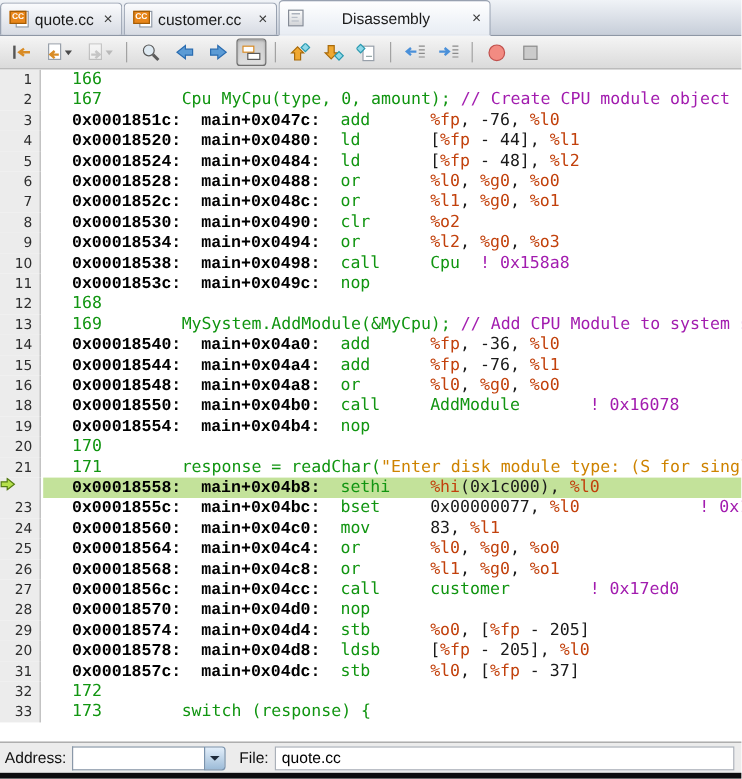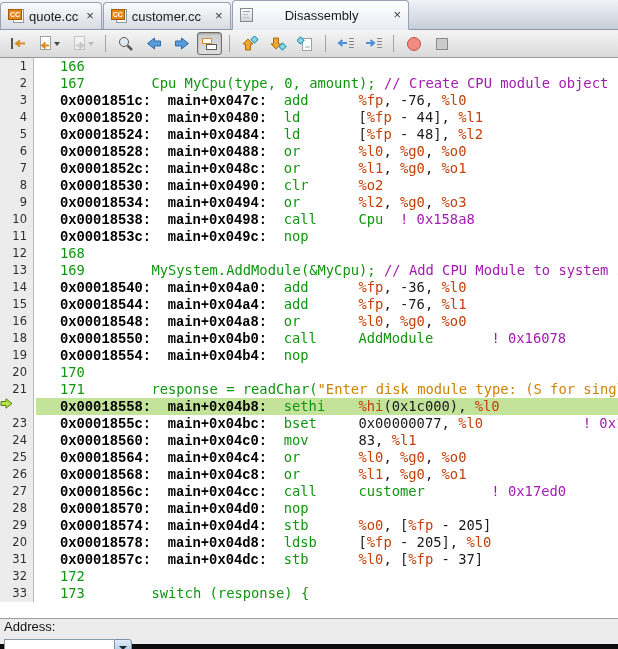--- a/index.html
+++ b/index.html
@@ -51,21 +51,21 @@
   .row.cur .code { background:#c3e29a; }
   .ln,.src,.mn { color:#119511; }
   .str { color:#ce8300; }
   .cm  { color:#a21caf;text-align:center; }
   .ad,.lo { font-weight:bold; color:#000;font-family:Liberation Mono, monospace; }
   .rg { color:#c2410c; }
   .pl { color:#1a1a1a; }
 
   
   .statusbar { height:26px; background:#ececec; border-top:1px solid #9e9e9e;
-    display:flex; padding:0 4px; gap:5px; font-size:13px; color:#111;flex-direction:column; }
+    display:flex; align-items:center; padding:0 4px; gap:5px; font-size:13px; color:#111; }
   .combo { display:flex; align-items:stretch; height:20px; }
   .combo input { width:110px; border:1px solid #8a98a8; border-right:none; background:#fff;
     font-size:13px; padding:0 3px; outline:none; }
   .dbtn { width:18px; background:linear-gradient(#e2eefa,#9dbcd8); border:1px solid #7a93ad;
     border-radius:0 3px 3px 0; display:flex; align-items:center; justify-content:center; }
   .dbtn::after { content:""; border:4px solid transparent; border-top-color:#1d2a3a; margin-top:4px; }
   .fileinput { flex:1; height:20px; border:1px solid #aab0b8; background:#fff; font-size:13px;
     padding:0 5px; margin-right:2px; outline:none;
     font-family:"Liberation Sans","DejaVu Sans",sans-serif; }
   .bottomstrip { height:5px; background:#0c0c0e; }

